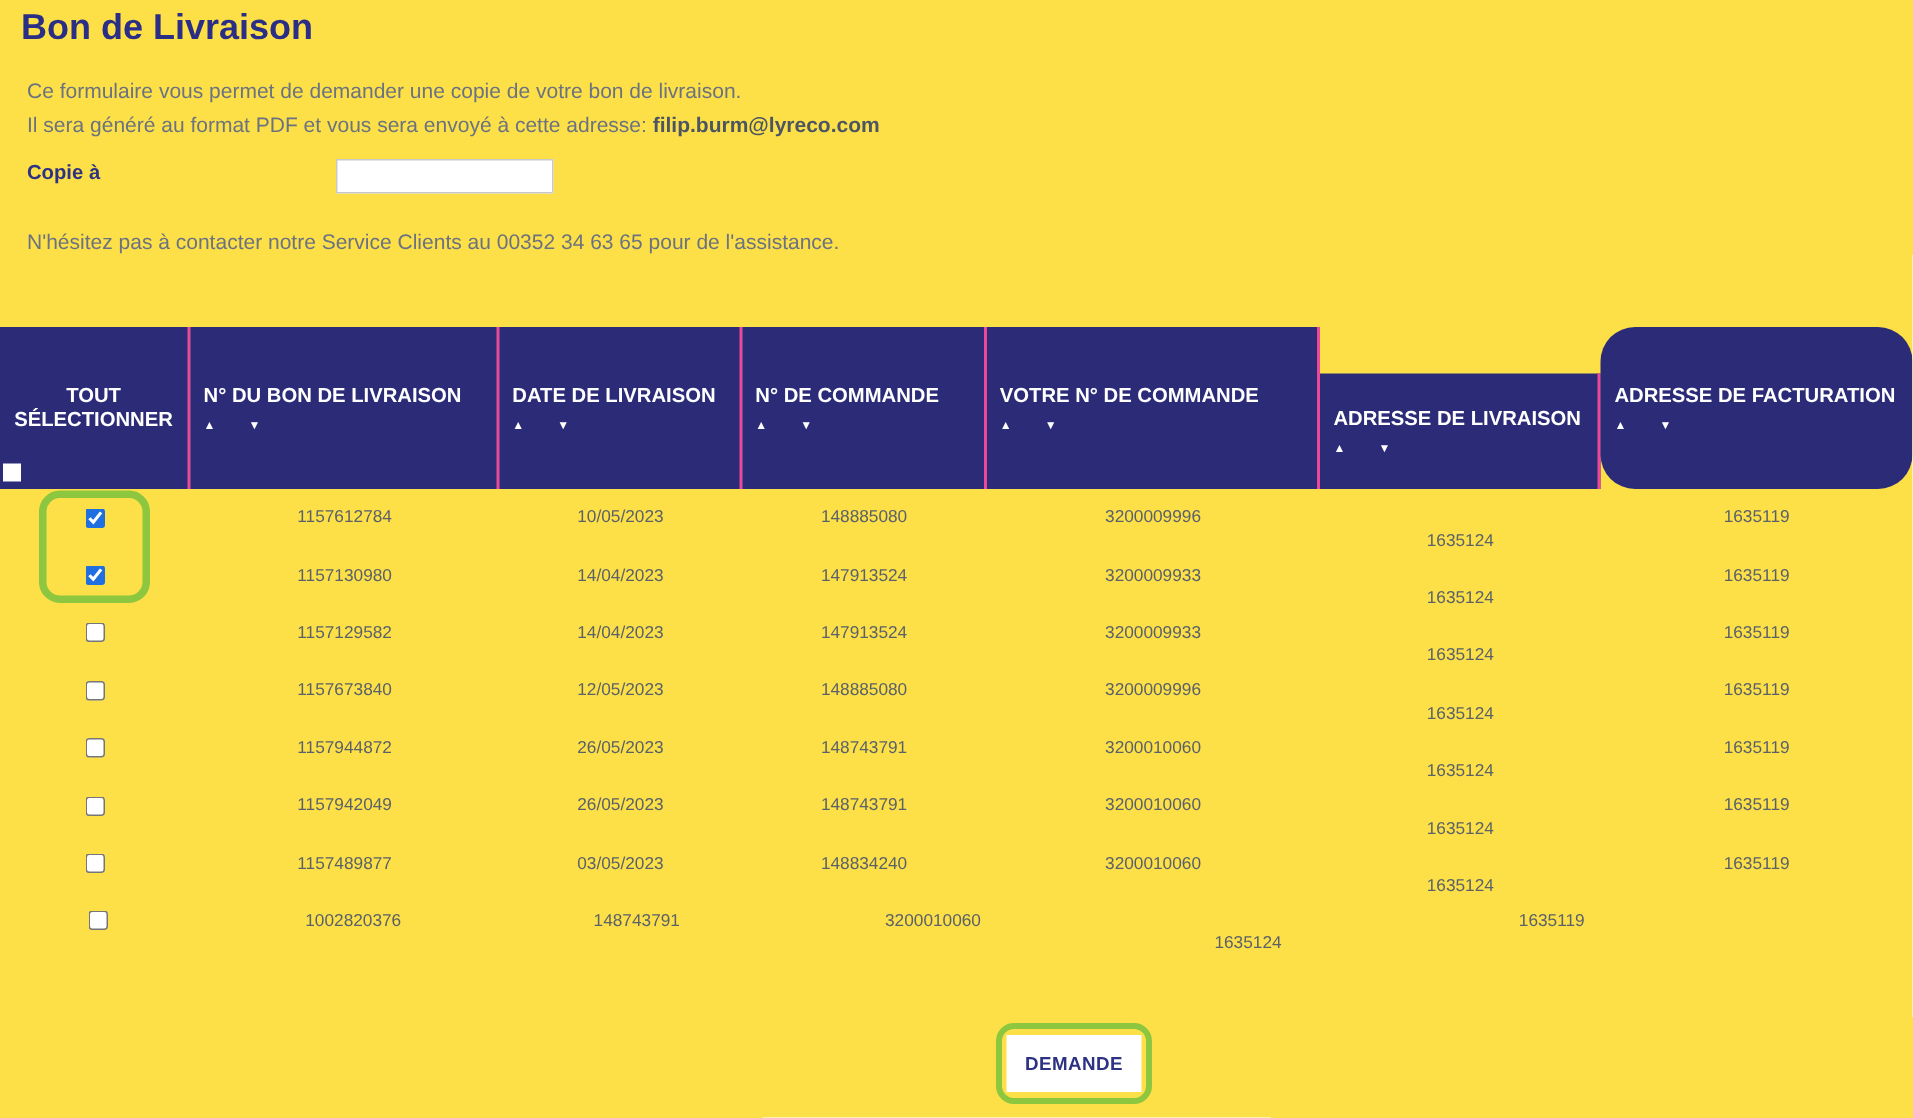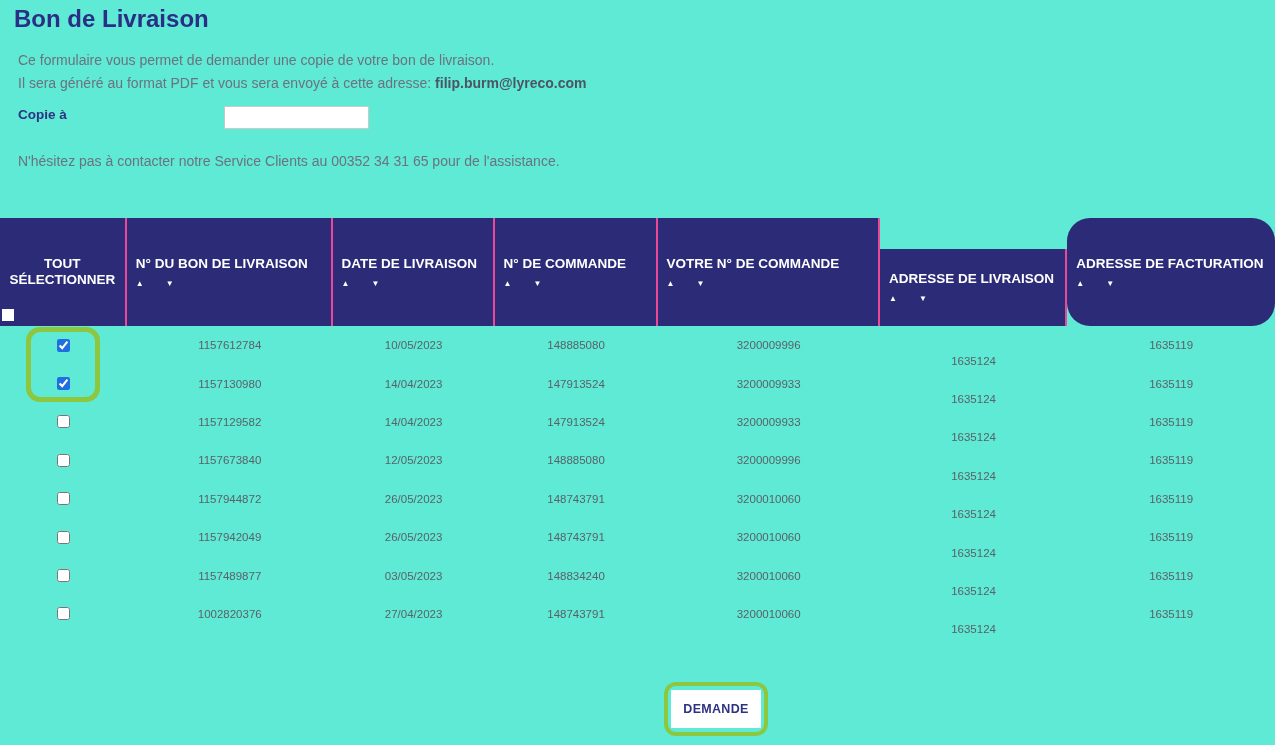--- a/index.html
+++ b/index.html
@@ -1,18 +1,18 @@
 <!DOCTYPE html>
 <html><head>
 <meta charset="utf-8">
 <style>
   * { margin:0; padding:0; box-sizing:border-box; }
   html,body { background:#ffffff; }
   body { font-family:"Liberation Sans", sans-serif; }
-  .page { position:relative; width:1275px; height:745px; background:#5eead4; overflow:hidden; }
+  .page { position:relative; width:1275px; height:745px; background:#fde047; overflow:hidden; }
 
   .page-title {
     position:absolute; left:14px; top:5px;
     font-size:24px; font-weight:bold; color:#2b2e85;
   }
   .intro-1 { position:absolute; left:18px; top:52px; font-size:14px; color:#6b7280; }
   .intro-2 { position:absolute; left:18px; top:75px; font-size:14px; color:#6b7280; }
   .intro-2 b { color:#4b5563; font-weight:bold; }
   .copy-label { position:absolute; left:18px; top:107px; font-size:13.5px; font-weight:bold; color:#2d3282; }
   .copy-input {
@@ -70,21 +70,21 @@
 <div class="page">
 
   <h1 class="page-title">Bon de Livraison</h1>
 
   <p class="intro-1">Ce formulaire vous permet de demander une copie de votre bon de livraison.</p>
   <p class="intro-2"><span>Il sera généré au format PDF et vous sera envoyé à cette adresse: </span><b>filip.burm@lyreco.com</b></p>
 
   <label class="copy-label">Copie à</label>
   <input class="copy-input" type="text" value="" style="">
 
-  <p class="help-text">N'hésitez pas à contacter notre Service Clients au 00352 34 31 65 pour de l'assistance.</p>
+  <p class="help-text">N'hésitez pas à contacter notre Service Clients au 00352 34 63 65 pour de l'assistance.</p>
 
   <div class="grid">
     <div class="thead">
       <div class="th col0 center">
         <span>TOUT SÉLECTIONNER</span>
         <input type="checkbox" class="select-all" style="">
       </div>
       <div class="th col1">
         <span>N° DU BON DE LIVRAISON</span>
         <span class="sort-arrows">
@@ -204,21 +204,20 @@
           <div class="tcell col3">148834240</div>
           <div class="tcell col4">3200010060</div>
           <div class="tcell col5">1635124</div>
           <div class="tcell col6">1635119</div>
         </div>
         <div class="trow">
           <div class="tcell col0">
             <input type="checkbox" class="row-checkbox" style="">
           </div>
           <div class="tcell col1">1002820376</div>
-          <div class="tcell col2">27/04/2023</div>
           <div class="tcell col3">148743791</div>
           <div class="tcell col4">3200010060</div>
           <div class="tcell col5">1635124</div>
           <div class="tcell col6">1635119</div>
         </div>
       </div>
   </div>
 
   <button class="demande-button">DEMANDE</button>
 

